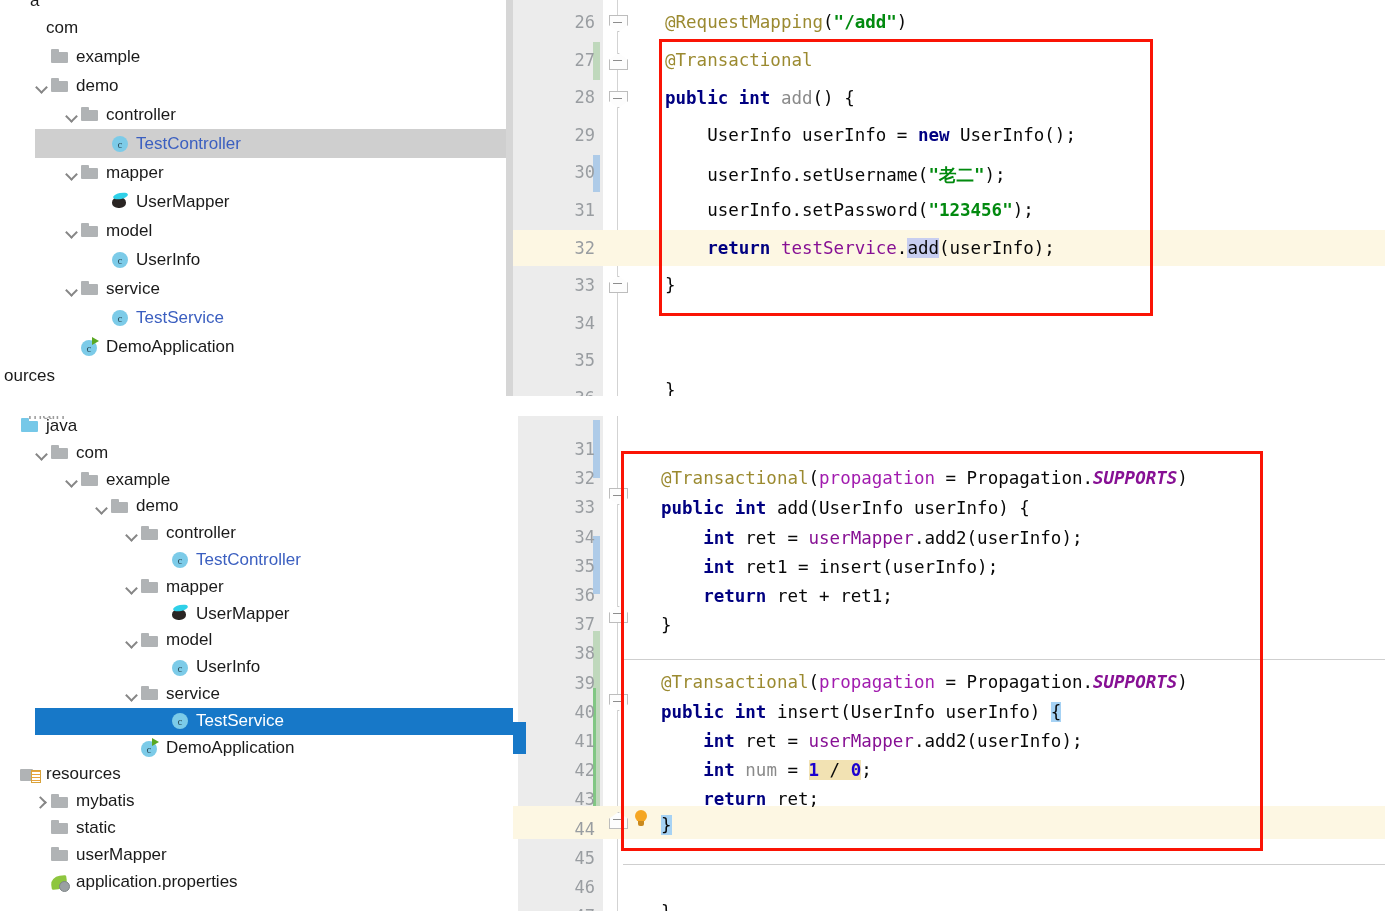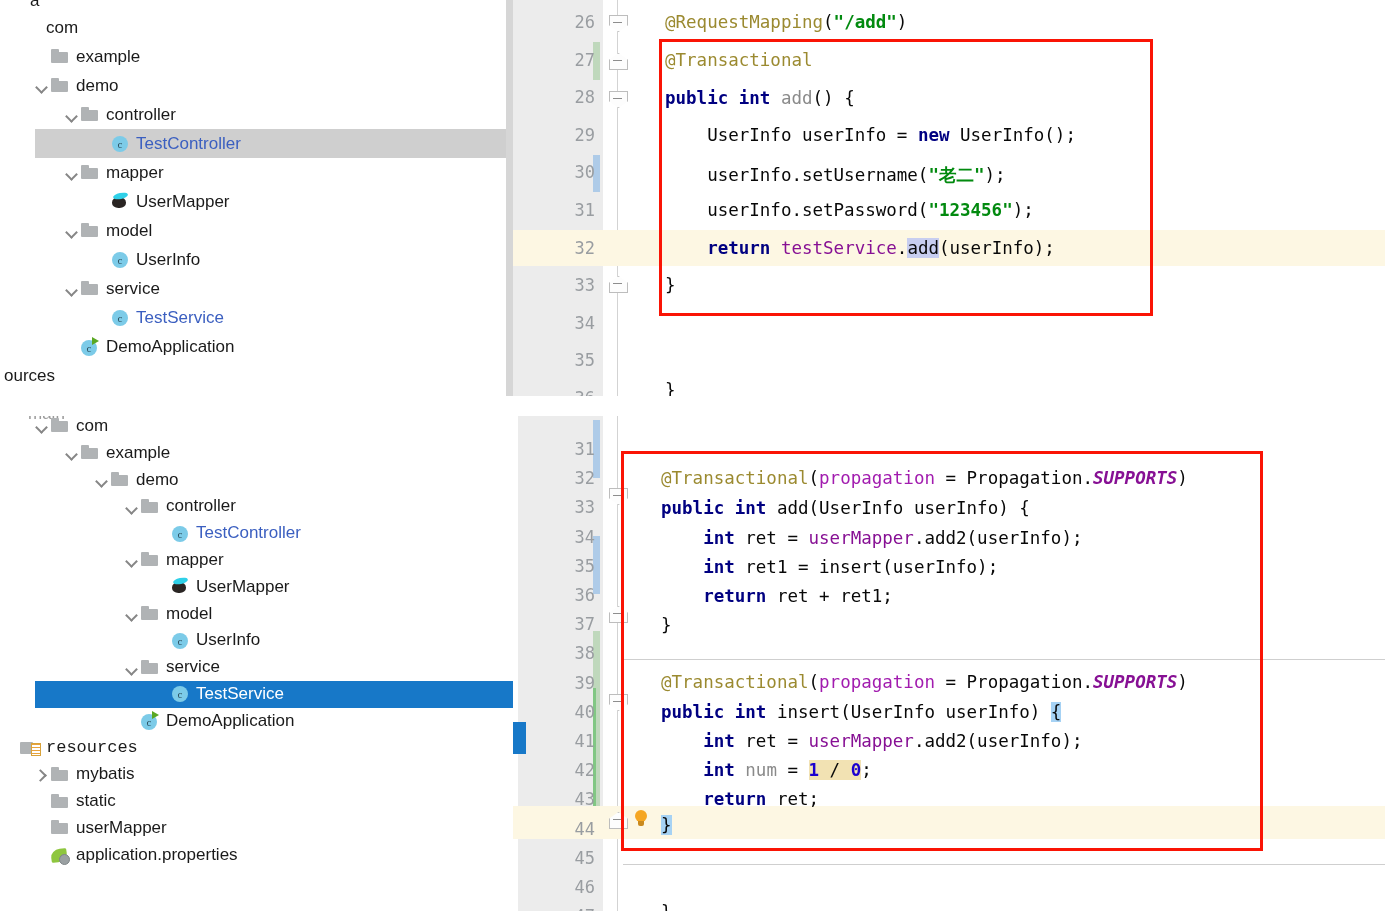--- a/index.html
+++ b/index.html
@@ -249,20 +249,26 @@
 </div>
 
 <div class="gapline" style="position:absolute;left:0;top:396px;width:1385px;height:20px;"></div>
 
 <div class="panel" style="top:416px;width:1385px;height:495px;">
 
   <div class="tree" style="top:0;width:533px;height:495px;">
     <div class="clip-txt" style="position:absolute;left:28px;top:-12px;color:#9a9a9a;">main</div>
     <div id="bottom-tree-rows" style="position:absolute;left:0;top:-3px;width:533px;">
         <div class="tree-row" style="height: 26.8px; line-height: 26.8px;">
+          <span style="display: inline-block; flex: 0 0 auto; width: 4px;"></span>
+          <span class="arrow none"></span>
+          <span class="ic ic-srcfolder"></span>
+          <span class="lbl lbl-dark">java</span>
+        </div>
+        <div class="tree-row" style="height: 26.8px; line-height: 26.8px;">
           <span style="display: inline-block; flex: 0 0 auto; width: 34px;"></span>
           <span class="arrow down"></span>
           <span class="ic ic-pkg"></span>
           <span class="lbl lbl-dark">com</span>
         </div>
         <div class="tree-row" style="height: 26.8px; line-height: 26.8px;">
           <span style="display: inline-block; flex: 0 0 auto; width: 64px;"></span>
           <span class="arrow down"></span>
           <span class="ic ic-pkg"></span>
           <span class="lbl lbl-dark">example</span>
@@ -320,21 +326,21 @@
           <span class="arrow none"></span>
           <span class="ic ic-class"></span>
           <span class="lbl lbl-dark">TestService</span>
         </div>
         <div class="tree-row" style="height: 26.8px; line-height: 26.8px;">
           <span style="display: inline-block; flex: 0 0 auto; width: 124px;"></span>
           <span class="arrow none"></span>
           <span class="ic ic-springclass"></span>
           <span class="lbl lbl-dark">DemoApplication</span>
         </div>
-        <div class="tree-row" style="height: 26.8px; line-height: 26.8px; font-family: Liberation Mono, monospace;">
+        <div class="tree-row" style="height: 26.8px; line-height: 26.8px;">
           <span style="display: inline-block; flex: 0 0 auto; width: 4px;"></span>
           <span class="arrow none"></span>
           <span class="ic ic-res"></span>
           <span class="lbl lbl-dark">resources</span>
         </div>
         <div class="tree-row" style="height: 26.8px; line-height: 26.8px;">
           <span style="display: inline-block; flex: 0 0 auto; width: 34px;"></span>
           <span class="arrow right"></span>
           <span class="ic ic-folder"></span>
           <span class="lbl lbl-dark">mybatis</span>

